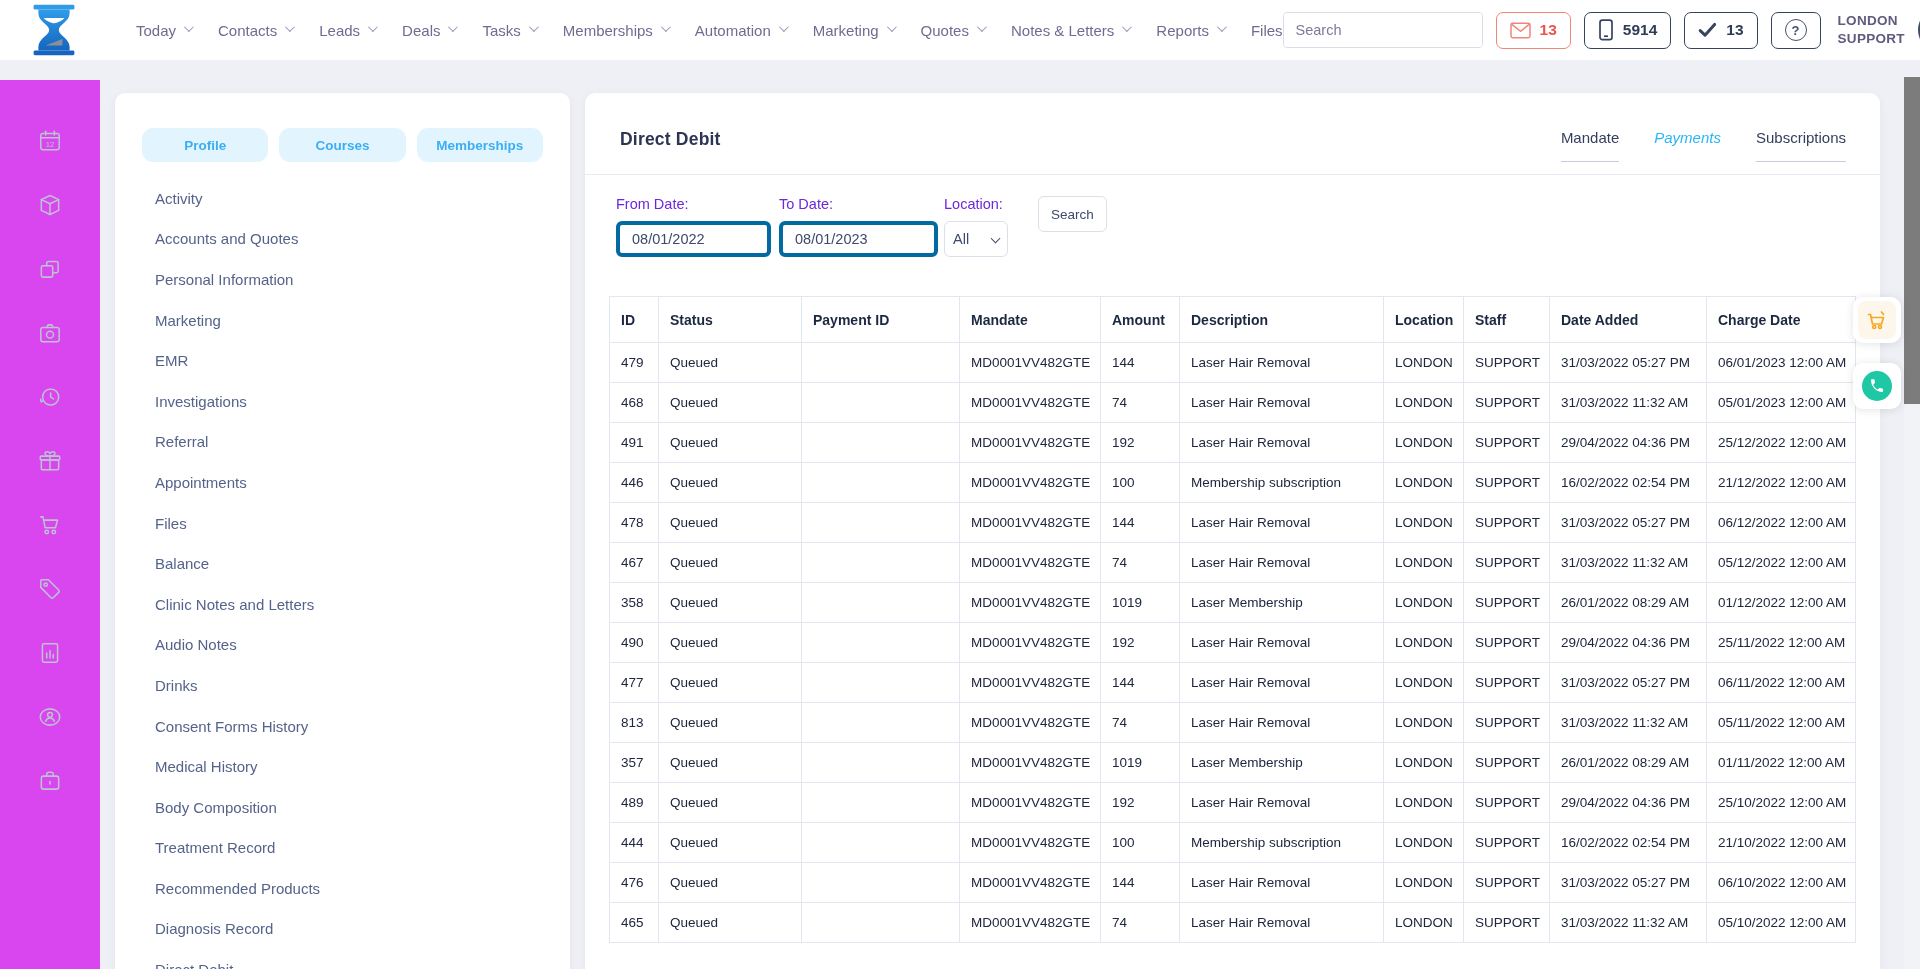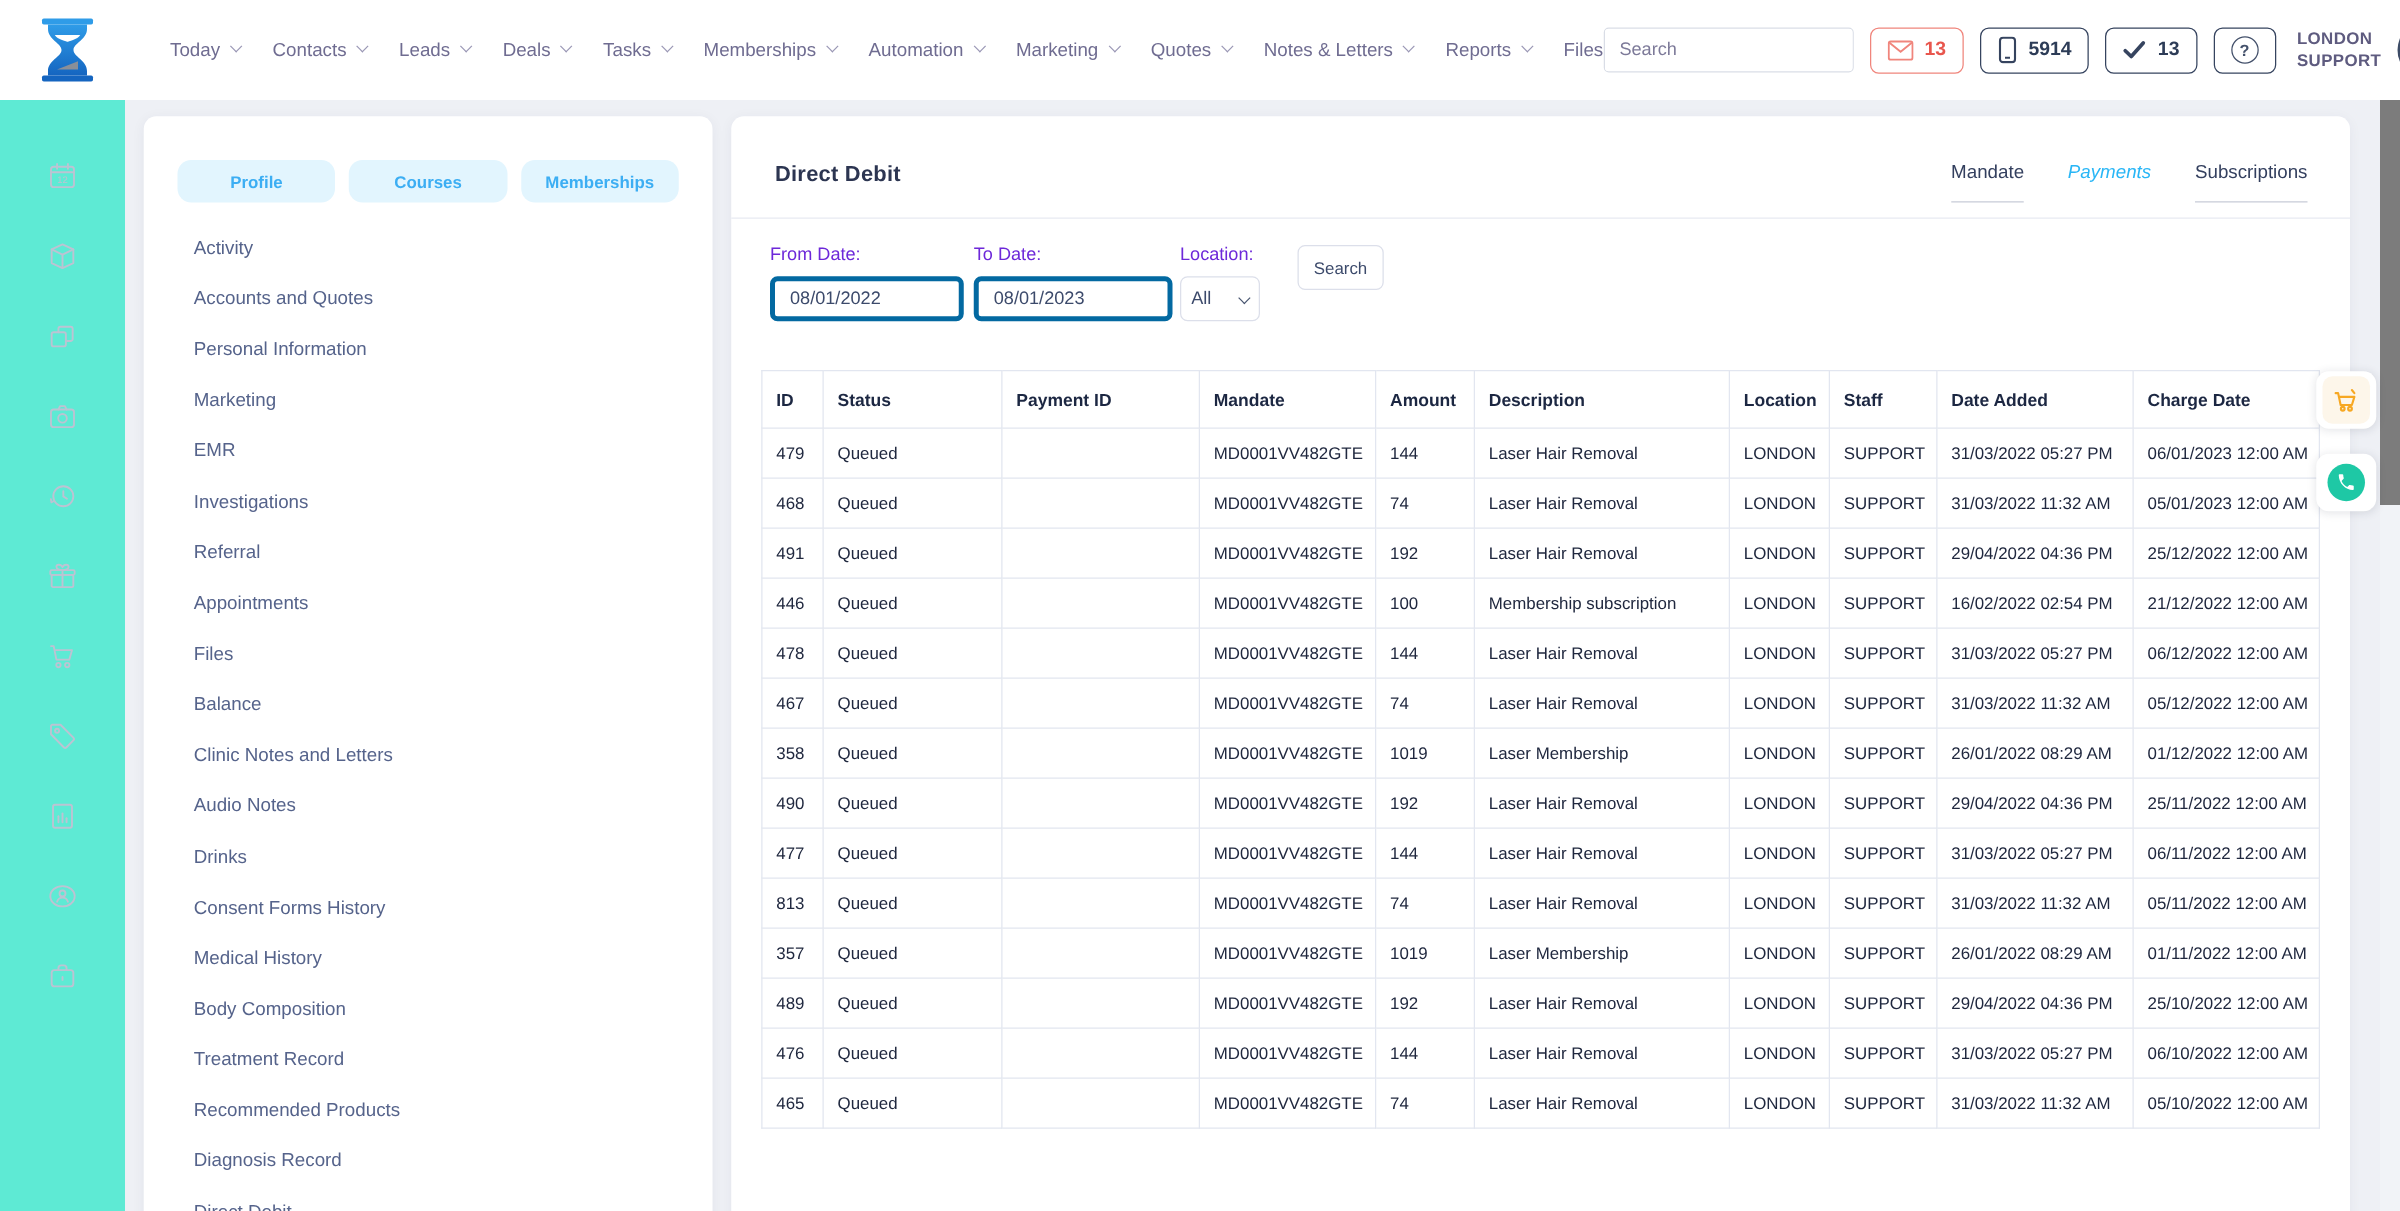--- a/index.html
+++ b/index.html
@@ -5,41 +5,41 @@
   * { margin:0; padding:0; box-sizing:border-box; }
   html,body { width:1920px; height:969px; }
   body {
     position:relative; overflow:hidden;
     background:#eef0f5;
     font-family:"Liberation Sans", sans-serif;
     color:#2c3551;
   }
   
   .topnav {
-    position:absolute; left:0; top:0; width:1920px; height:80px;
+    position:absolute; left:0; top:0; width:1920px; height:60px;
     background:#ffffff; display:flex; align-items:center;
     padding:0 40px 0 30px; z-index:5;
   }
   .logo { width:48px; height:56px; margin-right:58px; flex:0 0 auto; }
   .menu { display:flex; align-items:center; gap:27px; list-style:none; }
   .menu li { display:flex; align-items:center; cursor:pointer; font-size:15px; font-weight:500; color:#6f6c91; white-space:nowrap; }
   .chev { width:7px; height:7px; border-right:1.5px solid #9telline; border-right:1.5px solid #9a97b5; border-bottom:1.5px solid #9a97b5; transform:rotate(45deg) translateY(-2px); margin-left:8px; margin-top:-3px; }
   .nav-right { margin-left:auto; display:flex; align-items:center; gap:13px; }
   .searchbox { display:flex; align-items:stretch; width:200px; height:36px; border:1px solid #d9dde6; border-radius:4px; background:#fff; overflow:hidden; }
   .searchbox input { flex:1; border:0; outline:none; padding:0 12px; font-size:14.5px; color:#4a4a66; font-family:inherit; }
   .searchbox input::placeholder { color:#7d7a99; }
   .pill { display:flex; align-items:center; gap:9px; height:37px; padding:0 13px; border-radius:7px; background:#fff; cursor:pointer; font-size:15.5px; font-weight:600; }
   .pill.red { border:1.6px solid #f0857c; color:#e8564d; }
   .pill.navy { border:1.6px solid #36445f; color:#2d3c57; }
   .help-pill { width:50px; height:37px; border:1.6px solid #36445f; border-radius:7px; display:flex; align-items:center; justify-content:center; cursor:pointer; background:#fff; }
   .qm { width:22px; height:22px; border:1.4px solid #44516b; border-radius:50%; display:flex; align-items:center; justify-content:center; font-size:13px; font-weight:700; color:#44516b; }
   .user-name { font-size:13.5px; font-weight:700; color:#5e5b7f; line-height:1.35; letter-spacing:.3px; margin-left:4px; }
   .avatar { width:46px; height:46px; border-radius:50%; background:#3c4b66; display:flex; align-items:center; justify-content:center; cursor:pointer; flex:0 0 auto; }
   
-  .rail { position:absolute; left:0; top:80px; width:100px; height:889px; background:#5eead4; display:flex; flex-direction:column; align-items:center; padding-top:48px; gap:38px; }
+  .rail { position:absolute; left:0; top:80px; width:100px; height:889px; background:#d946ef; display:flex; flex-direction:column; align-items:center; padding-top:48px; gap:38px; }
   .rail .ric { width:26px; height:26px; cursor:pointer; }
   .rail svg { width:26px; height:26px; stroke:#bcc3d2; fill:none; stroke-width:1.4; stroke-linecap:round; stroke-linejoin:round; }
   
   .card { position:absolute; background:#fff; border-radius:10px; box-shadow:0 2px 10px rgba(30,45,80,.05); }
   .patient-panel { left:115px; top:93px; width:455px; height:900px; }
   .ptabs { display:flex; gap:11px; margin:35px 27px 0 27px; }
   .ptab { flex:1; height:34px; border-radius:11px; background:#e2f5fe; color:#3caef3; font-size:13.5px; font-weight:600; display:flex; align-items:center; justify-content:center; cursor:pointer; }
   .plist { list-style:none; margin-top:16px; }
   .plist li { height:40.6px; display:flex; align-items:center; padding-left:40px; font-size:15px; font-weight:500; color:#55638b; cursor:pointer; }
   
@@ -547,20 +547,32 @@
           <td></td>
           <td>MD0001VV482GTE</td>
           <td>192</td>
           <td>Laser Hair Removal</td>
           <td>LONDON</td>
           <td>SUPPORT</td>
           <td>29/04/2022 04:36 PM</td>
           <td>25/10/2022 12:00 AM</td>
         </tr>
 
+        <tr>
+          <td>444</td>
+          <td>Queued</td>
+          <td></td>
+          <td>MD0001VV482GTE</td>
+          <td>100</td>
+          <td>Membership subscription</td>
+          <td>LONDON</td>
+          <td>SUPPORT</td>
+          <td>16/02/2022 02:54 PM</td>
+          <td>21/10/2022 12:00 AM</td>
+        </tr>
 
         <tr>
           <td>476</td>
           <td>Queued</td>
           <td></td>
           <td>MD0001VV482GTE</td>
           <td>144</td>
           <td>Laser Hair Removal</td>
           <td>LONDON</td>
           <td>SUPPORT</td>

